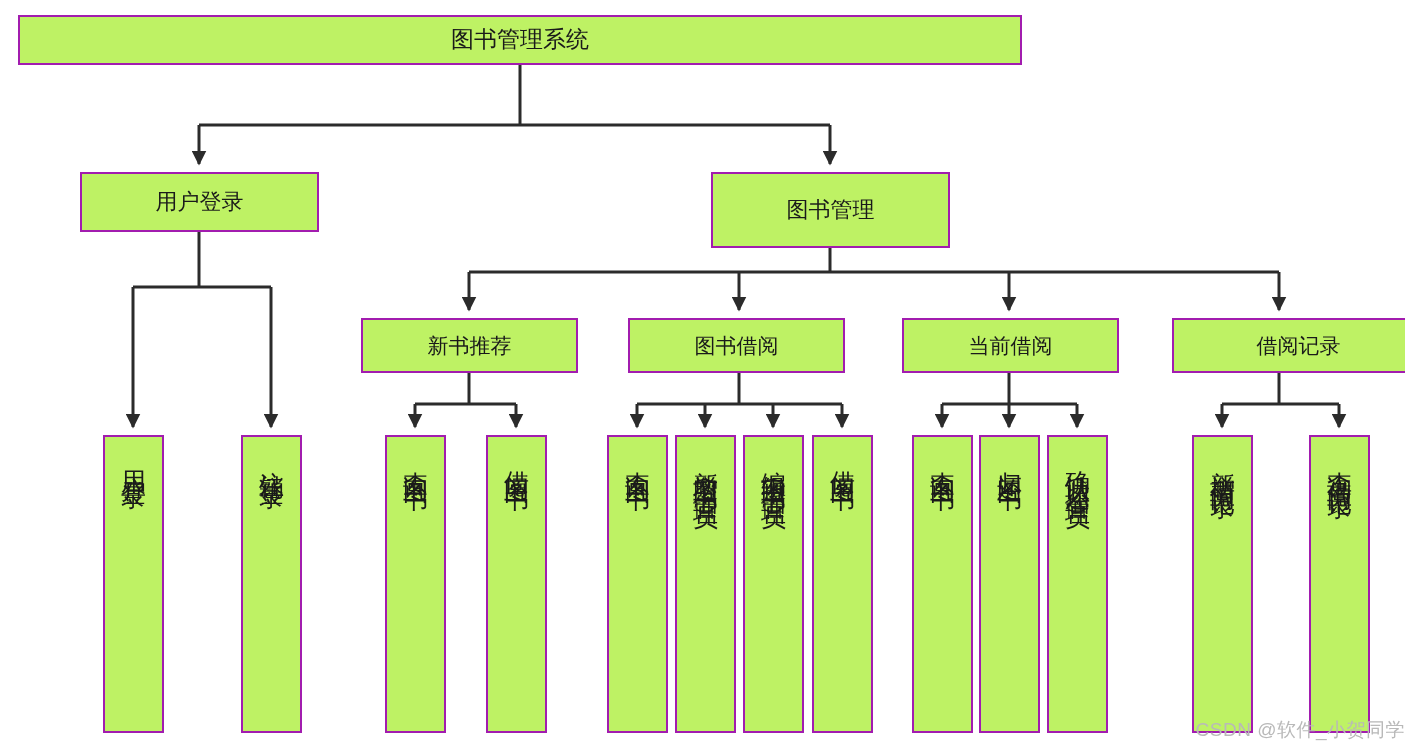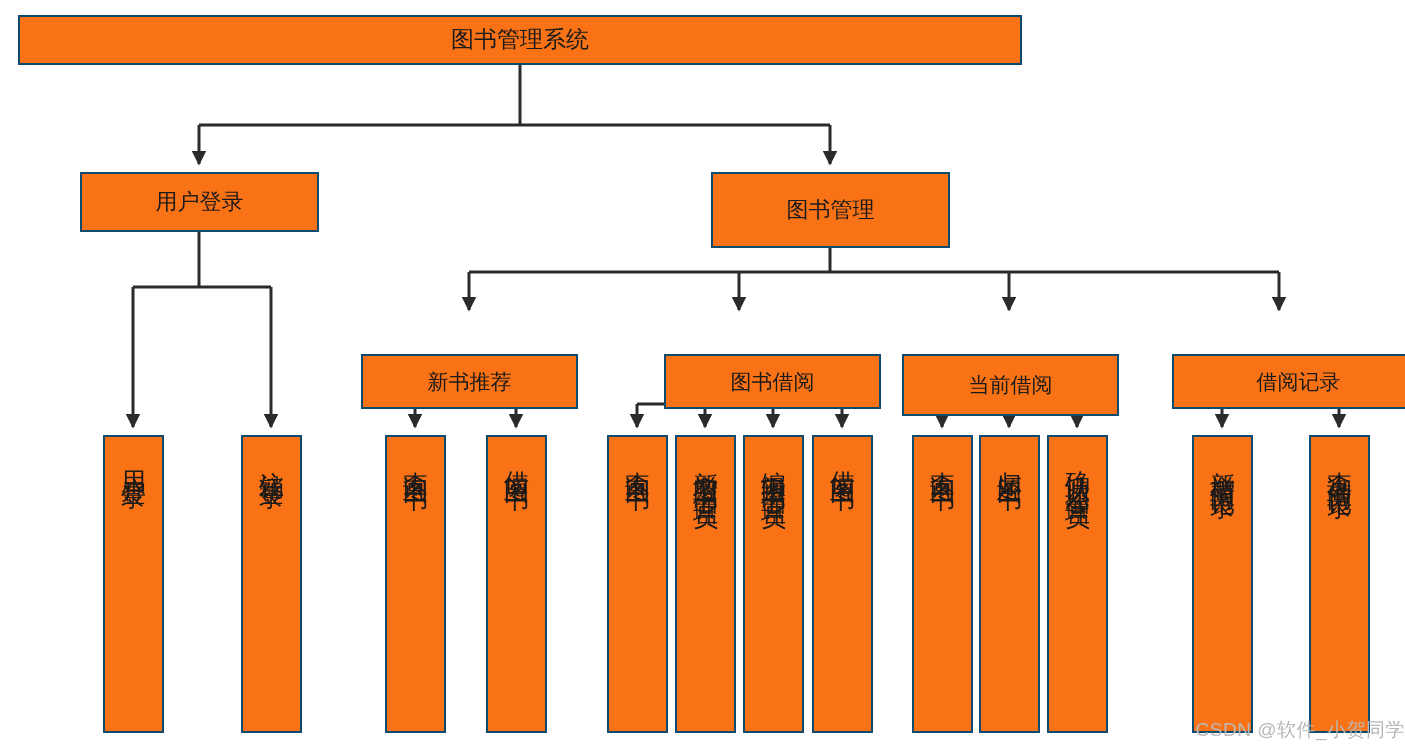--- a/index.html
+++ b/index.html
@@ -22,40 +22,40 @@
     position: absolute;
     left: 0;
     top: 0;
     width: 1405px;
     height: 747px;
     pointer-events: none;
   }
   .node {
     position: absolute;
     box-sizing: border-box;
-    background: #f97316;
-    border: 2px solid #0c4a6e;
+    background: #bef264;
+    border: 2px solid #a21caf;
     display: flex;
     align-items: center;
     justify-content: center;
     color: #1a1a1a;
     z-index: 2;
   }
   .node .lbl {
     display: block;
     text-align: center;
     line-height: 1.12;
   }
   
   .node.root {
     font-size: 23px;
   }
   
   .node.h2 { font-size: 22px; }
-  .node.h3 { font-size: 21px; margin-top: 36px; }
+  .node.h3 { font-size: 21px; }
 
   
   .node.vert {
     align-items: flex-start;
     justify-content: center;
     padding-top: 14px;
   }
   .node.vert .lbl {
     writing-mode: vertical-rl;
     text-orientation: upright;
@@ -142,25 +142,25 @@
   </div>
 
   <div class="node h2" style="left:711px; top:172px; width:239px; height:76px;">
     <span class="lbl">图书管理</span>
   </div>
 
   <div class="node h3" style="left:361px; top:318px; width:217px; height:55px;">
     <span class="lbl">新书推荐</span>
   </div>
 
-  <div class="node h3" style="left:664px; top:318px; width:217px; height:55px;">
+  <div class="node h3" style="left:628px; top:318px; width:217px; height:55px;">
     <span class="lbl">图书借阅</span>
   </div>
 
-  <div class="node h3" style="left:902px; top:318px; width:217px; height:62px;">
+  <div class="node h3" style="left:902px; top:318px; width:217px; height:55px;">
     <span class="lbl">当前借阅</span>
   </div>
 
   <div class="node h3" style="left:1172px; top:318px; width:253px; height:55px;">
     <span class="lbl">借阅记录</span>
   </div>
 
   <div class="node vert" style="left:103px; top:435px; width:61px; height:298px;">
     <span class="lbl">用户登录</span>
   </div>

